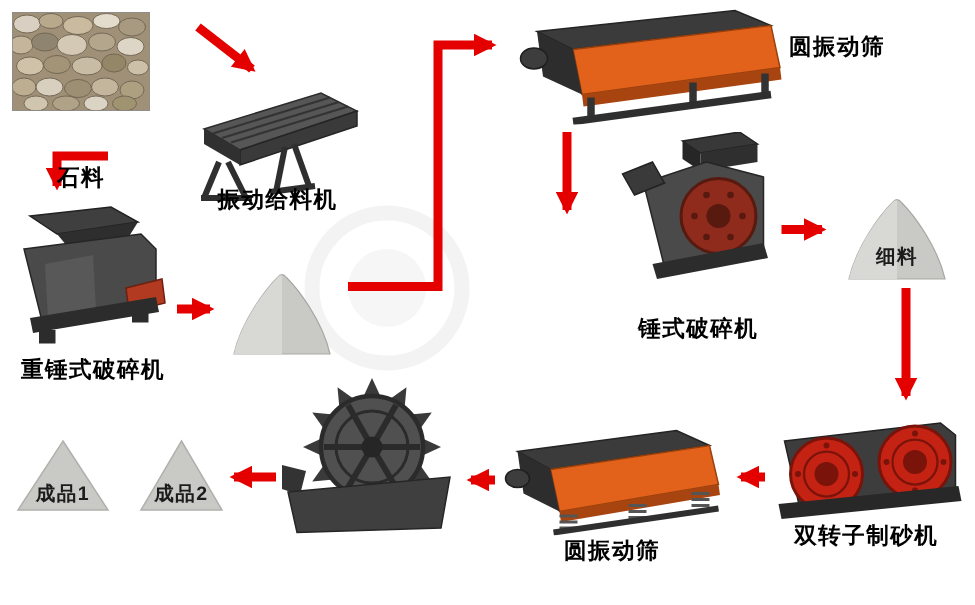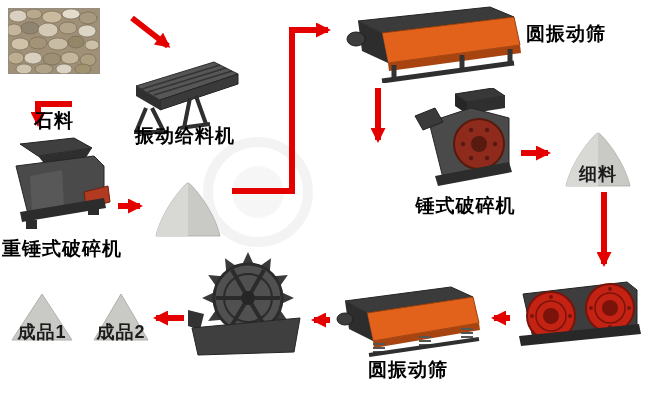--- a/index.html
+++ b/index.html
@@ -7,26 +7,26 @@
   body {
     width: 650px; height: 403px;
     background: #ffffff;
     font-family: "Liberation Sans", "DejaVu Sans", sans-serif;
     position: relative; overflow: hidden;
   }
   .canvas { position: absolute; left: 0; top: 0; width: 650px; height: 403px; }
   .node { position: absolute; }
   .node svg { display: block; width: 100%; height: 100%; }
   .label {
-    position: absolute; font-weight: bold; font-size: 19px;
+    position: absolute; font-weight: bold; font-size: 15px;
     color: #000; text-align: center; letter-spacing: 1px; line-height: 1.1;
   }
   .pile-label {
     position: absolute; left: 0; right: 0; top: 56%;
-    text-align: center; font-weight: bold; font-size: 18px; color: #1c1c1c;
+    text-align: center; font-weight: bold; font-size: 13px; color: #1c1c1c;
     letter-spacing: 1px;
   }
   #arrows { position: absolute; left: 0; top: 0; }
   .watermark { position: absolute; opacity: 0.45; }
 </style>
 </head>
 <body>
 
 <div class="canvas">
 
@@ -139,21 +139,21 @@
         <circle cx="82" cy="56" r="2.2"></circle>
           <circle cx="74" cy="70" r="2.2"></circle>
           <circle cx="58" cy="70" r="2.2"></circle>
         <circle cx="50" cy="56" r="2.2"></circle>
           <circle cx="58" cy="42" r="2.2"></circle>
           <circle cx="74" cy="42" r="2.2"></circle>
       </g>
       <polygon points="22,88 96,74 99,84 25,98" fill="#2c2c2c"></polygon>
     </svg>
   </div>
-  <div class="label" style="left:408px;top:196px;width:115px;">锤式破碎机</div>
+  <div class="label" style="left:408px;top:212px;width:115px;">锤式破碎机</div>
 
   <div class="node" style="left:563px;top:128px;width:70px;height:60px;">
     <svg viewBox="0 0 70 60">
       <path d="M3,58 C8,36 24,15 32,7 C34,4.5 36,4.5 38,7 C46,15 62,36 67,58 Z" style="fill:var(--pile-gray)" stroke="#a8a8a4" stroke-width="0.8"></path>
       <path d="M3,58 C8,36 24,15 32,7 C33,5.8 34,5.4 35,5.6 L35,58 Z" fill="#d8d8d5"></path>
     </svg>
     <span class="pile-label">细料</span>
   </div>
 
   <div class="node" style="left:513px;top:276px;width:130px;height:70px;">
@@ -173,20 +173,21 @@
         <circle cx="38" cy="40" r="15" fill="none" stroke="#7a130a" stroke-width="1.5"></circle>
         <circle cx="38" cy="40" r="8" fill="#7a130a"></circle>
         <circle cx="57" cy="40" r="2" fill="#7a130a"></circle>
           <circle cx="38" cy="59" r="2" fill="#7a130a"></circle>
         <circle cx="19" cy="40" r="2" fill="#7a130a"></circle>
           <circle cx="38" cy="21" r="2" fill="#7a130a"></circle>
       </g>
       <polygon points="6,60 126,48 128,58 8,70" fill="#282828"></polygon>
     </svg>
   </div>
+  <div class="label" style="left:505px;top:350px;width:145px;">双转子制砂机</div>
 
   <div class="node" style="left:333px;top:283px;width:150px;height:74px;">
     <svg viewBox="0 0 150 74">
       <polygon points="12,18 118,4 140,14 34,30" fill="#3b3b3b" stroke="#242424"></polygon>
       <polygon points="34,30 140,14 146,40 40,58" style="fill:var(--screen-orange)" stroke="#99400c"></polygon>
       <polygon points="40,58 146,40 147,47 41,65" fill="#a84410"></polygon>
       <polygon points="12,18 34,30 40,58 16,46" fill="#2d2d2d"></polygon>
       <ellipse cx="12" cy="36" rx="8" ry="6" fill="#3d3d3d" stroke="#1f1f1f"></ellipse>
       <g stroke="#555" stroke-width="2">
         <path d="M40,61 h12 M40,65 h12 M40,69 h12"></path>

